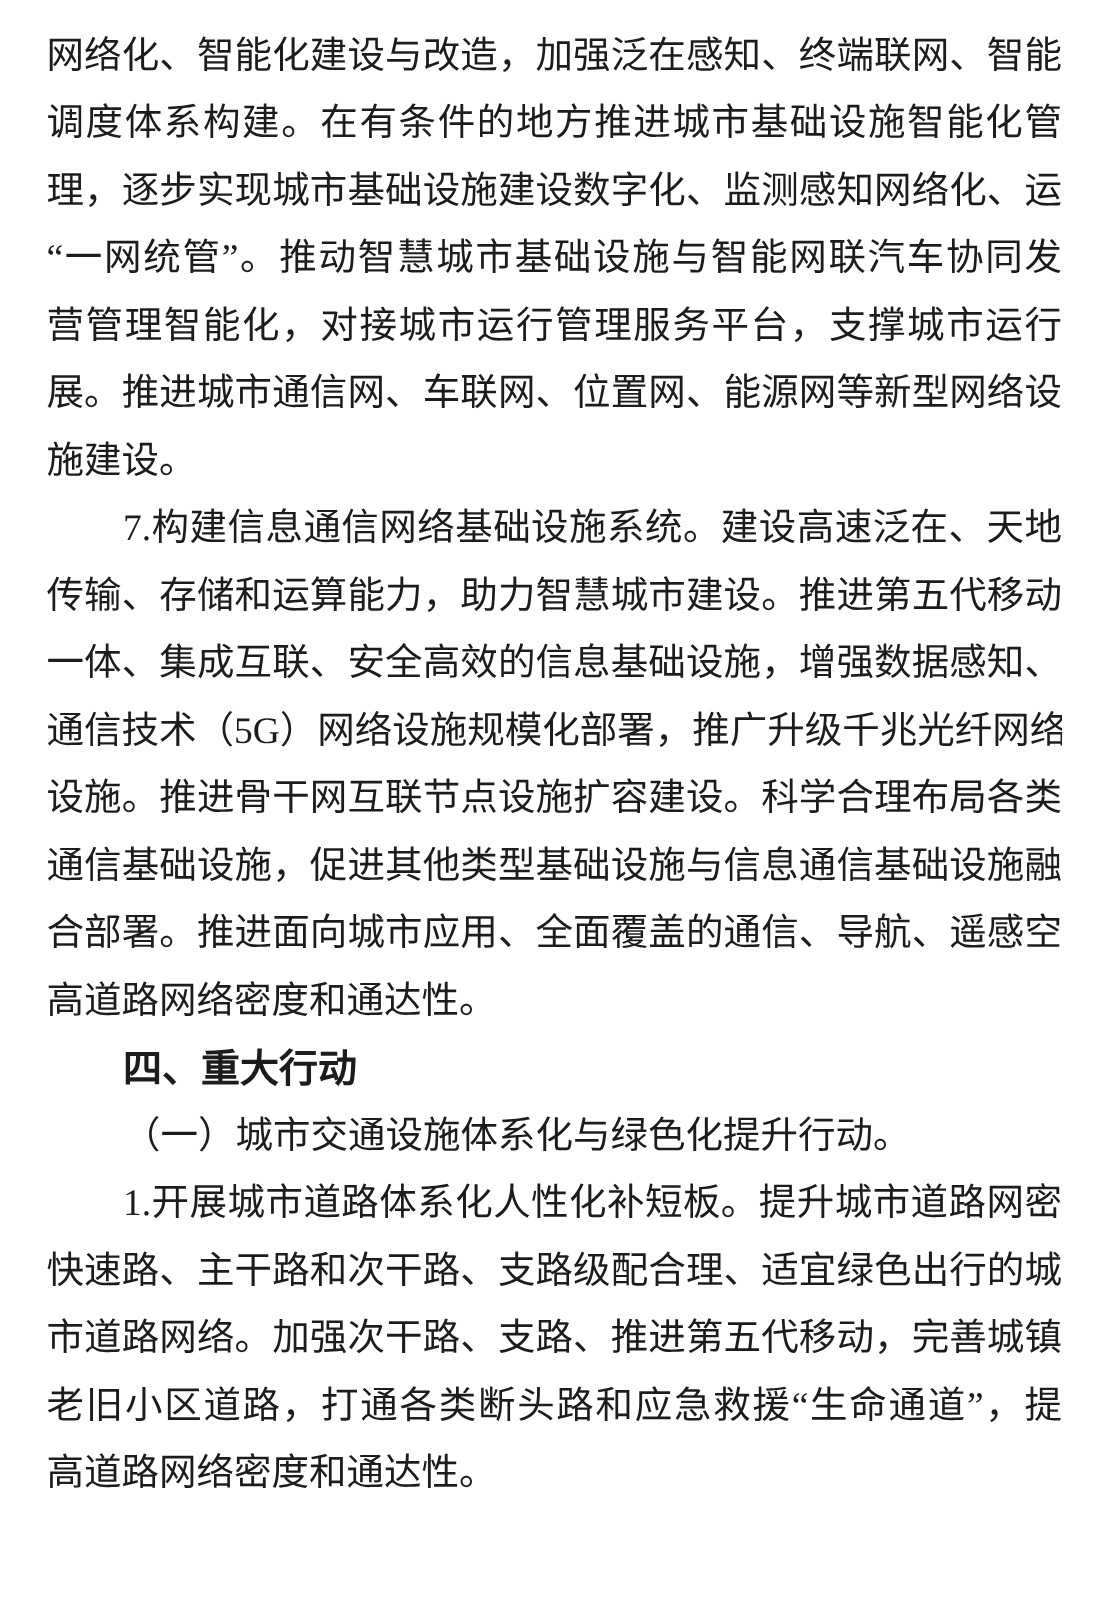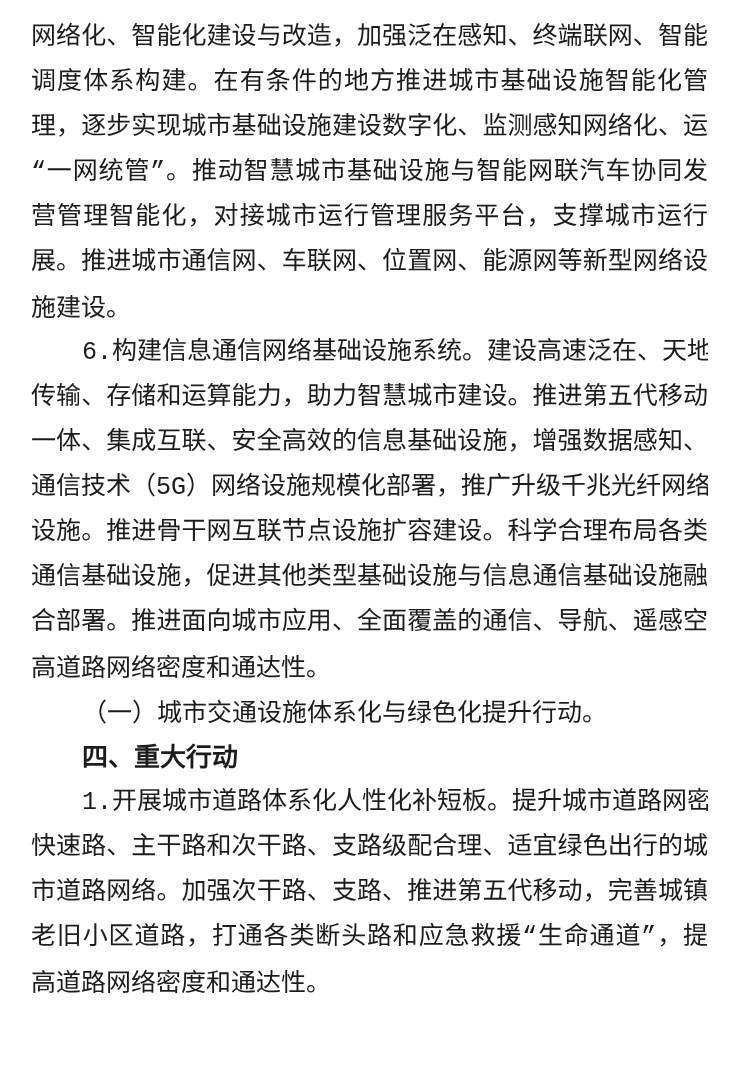--- a/index.html
+++ b/index.html
@@ -25,21 +25,20 @@
     font-size: 25px;
     color: #1c1c1c;
     font-family: "Liberation Serif", serif;
     white-space: nowrap;
     overflow: hidden;
   }
   
   .just {
     text-align: justify;
     text-align-last: justify;
-    font-family: Liberation Mono, monospace;
   }
   
   .ind {
     text-indent: 51px;
   }
   
   .h1 {
     font-family: "Liberation Sans", sans-serif;
     font-weight: 700;
     font-size: 26px;
@@ -54,30 +53,30 @@
 
 <div class="page">
   <div class="line just">网络化、智能化建设与改造，加强泛在感知、终端联网、智能</div>
   <div class="line just">调度体系构建。在有条件的地方推进城市基础设施智能化管</div>
   <div class="line just">理，逐步实现城市基础设施建设数字化、监测感知网络化、运</div>
   <div class="line just">“一网统管”。推动智慧城市基础设施与智能网联汽车协同发</div>
   <div class="line just">营管理智能化，对接城市运行管理服务平台，支撑城市运行</div>
   <div class="line just">展。推进城市通信网、车联网、位置网、能源网等新型网络设</div>
   <div class="line">施建设。</div>
 
-  <div class="line just ind">6.构建信息通信网络基础设施系统。建设高速泛在、天地</div>
+  <div class="line just ind">7.构建信息通信网络基础设施系统。建设高速泛在、天地</div>
   <div class="line just">传输、存储和运算能力，助力智慧城市建设。推进第五代移动</div>
   <div class="line just">一体、集成互联、安全高效的信息基础设施，增强数据感知、</div>
   <div class="line just">通信技术（5G）网络设施规模化部署，推广升级千兆光纤网络</div>
   <div class="line just">设施。推进骨干网互联节点设施扩容建设。科学合理布局各类</div>
   <div class="line just">通信基础设施，促进其他类型基础设施与信息通信基础设施融</div>
   <div class="line just">合部署。推进面向城市应用、全面覆盖的通信、导航、遥感空</div>
   <div class="line">高道路网络密度和通达性。</div>
 
+  <div class="line h1 ind">四、重大行动</div>
   <div class="line h2 ind">（一）城市交通设施体系化与绿色化提升行动。</div>
-  <div class="line h1 ind">四、重大行动</div>
 
   <div class="line just ind">1.开展城市道路体系化人性化补短板。提升城市道路网密</div>
   <div class="line just">快速路、主干路和次干路、支路级配合理、适宜绿色出行的城</div>
   <div class="line just">市道路网络。加强次干路、支路、推进第五代移动，完善城镇</div>
   <div class="line just">老旧小区道路，打通各类断头路和应急救援“生命通道”，提</div>
   <div class="line">高道路网络密度和通达性。</div>
 </div>
 
 </body></html>

